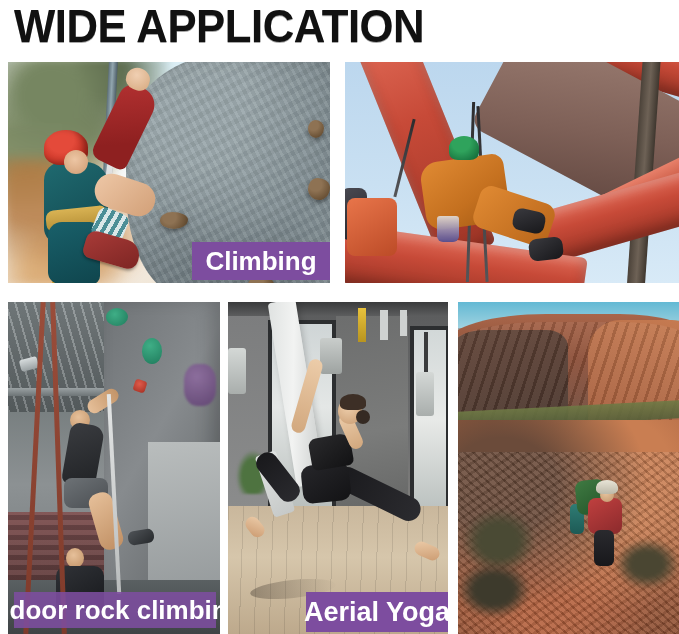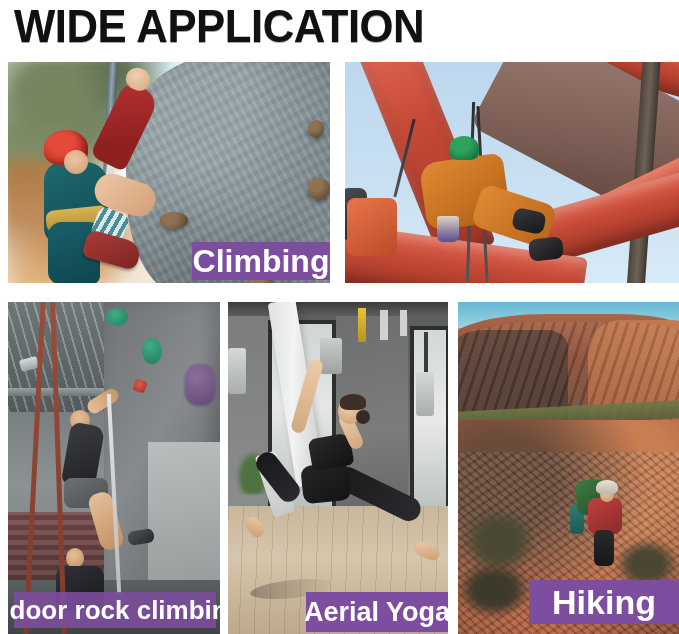--- a/index.html
+++ b/index.html
@@ -181,21 +181,21 @@
   .p1-yellowstrap {
     left: 46px; top: 166px; width: 10px; height: 56px;
     background: linear-gradient(180deg, #d9b354, #c5982f);
     transform: rotate(4deg);
   }
   .p1-rope {
     left: 96px; top: 96px; width: 6px; height: 60px;
     background: linear-gradient(180deg, #e8e8e8, #c2c2c2);
     transform: rotate(8deg);
   }
-  #caption-climbing { right: 0; bottom: 3px; width: 138px; height: 38px; font-size: 32px; }
+  #caption-climbing { right: 0; bottom: 3px; width: 138px; height: 38px; font-size: 26px; }
 
   
   #photo-protect { left: 345px; top: 62px; width: 334px; height: 221px; }
   .p2-sky {
     inset: 0;
     background: linear-gradient(180deg, #bcd7ee 0%, #c9e0f2 55%, #d8eaf7 100%);
   }
   .p2-beam {
     background: linear-gradient(180deg, #e06a56 0%, #c74a38 40%, #9e3526 100%);
     box-shadow: inset 0 -6px 14px rgba(0,0,0,0.25), inset 0 5px 10px rgba(255,255,255,0.25);
@@ -779,14 +779,13 @@
     <div class="layer p5-bush-a"></div>
     <div class="layer p5-bush-b"></div>
     <div class="layer p5-bush-c"></div>
     <div class="layer p5-mat"></div>
     <div class="layer p5-pack"></div>
     <div class="layer p5-jacket"></div>
     <div class="layer p5-legs"></div>
     <div class="layer p5-head"></div>
     <div class="layer p5-hat"></div>
   </div>
-  <div class="caption" id="caption-hiking">Hiking</div>
 </div>
 
 </body></html>

